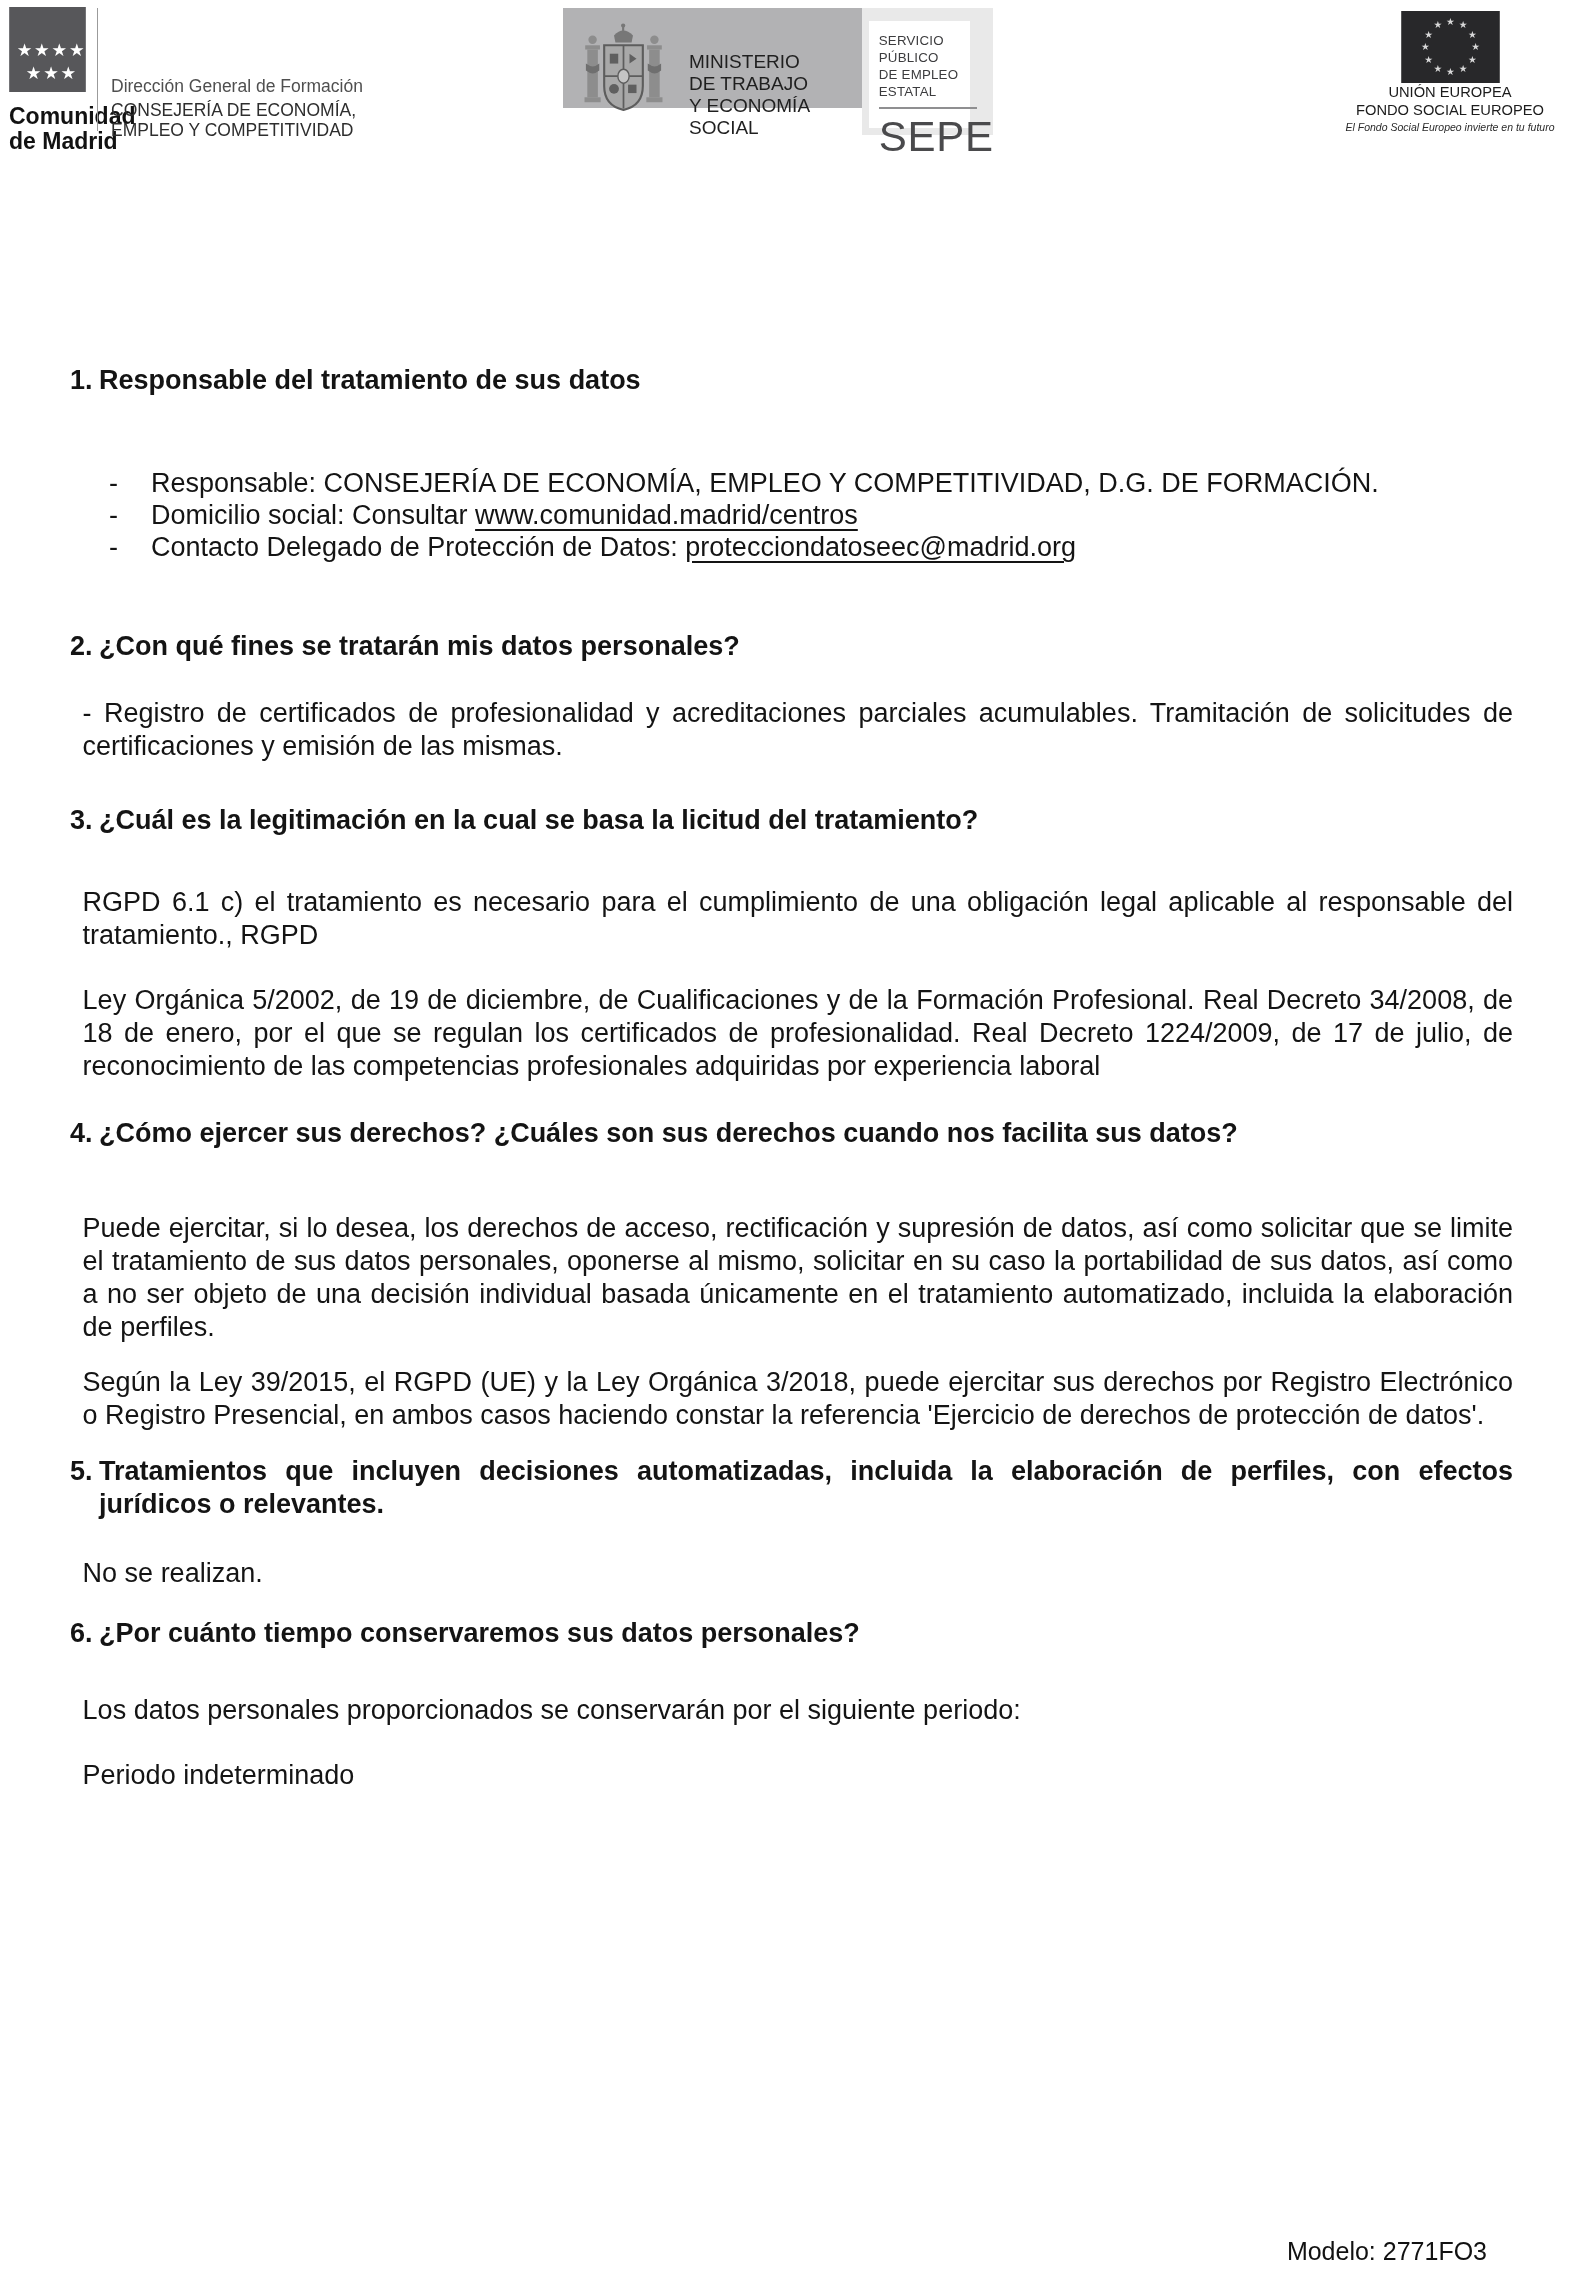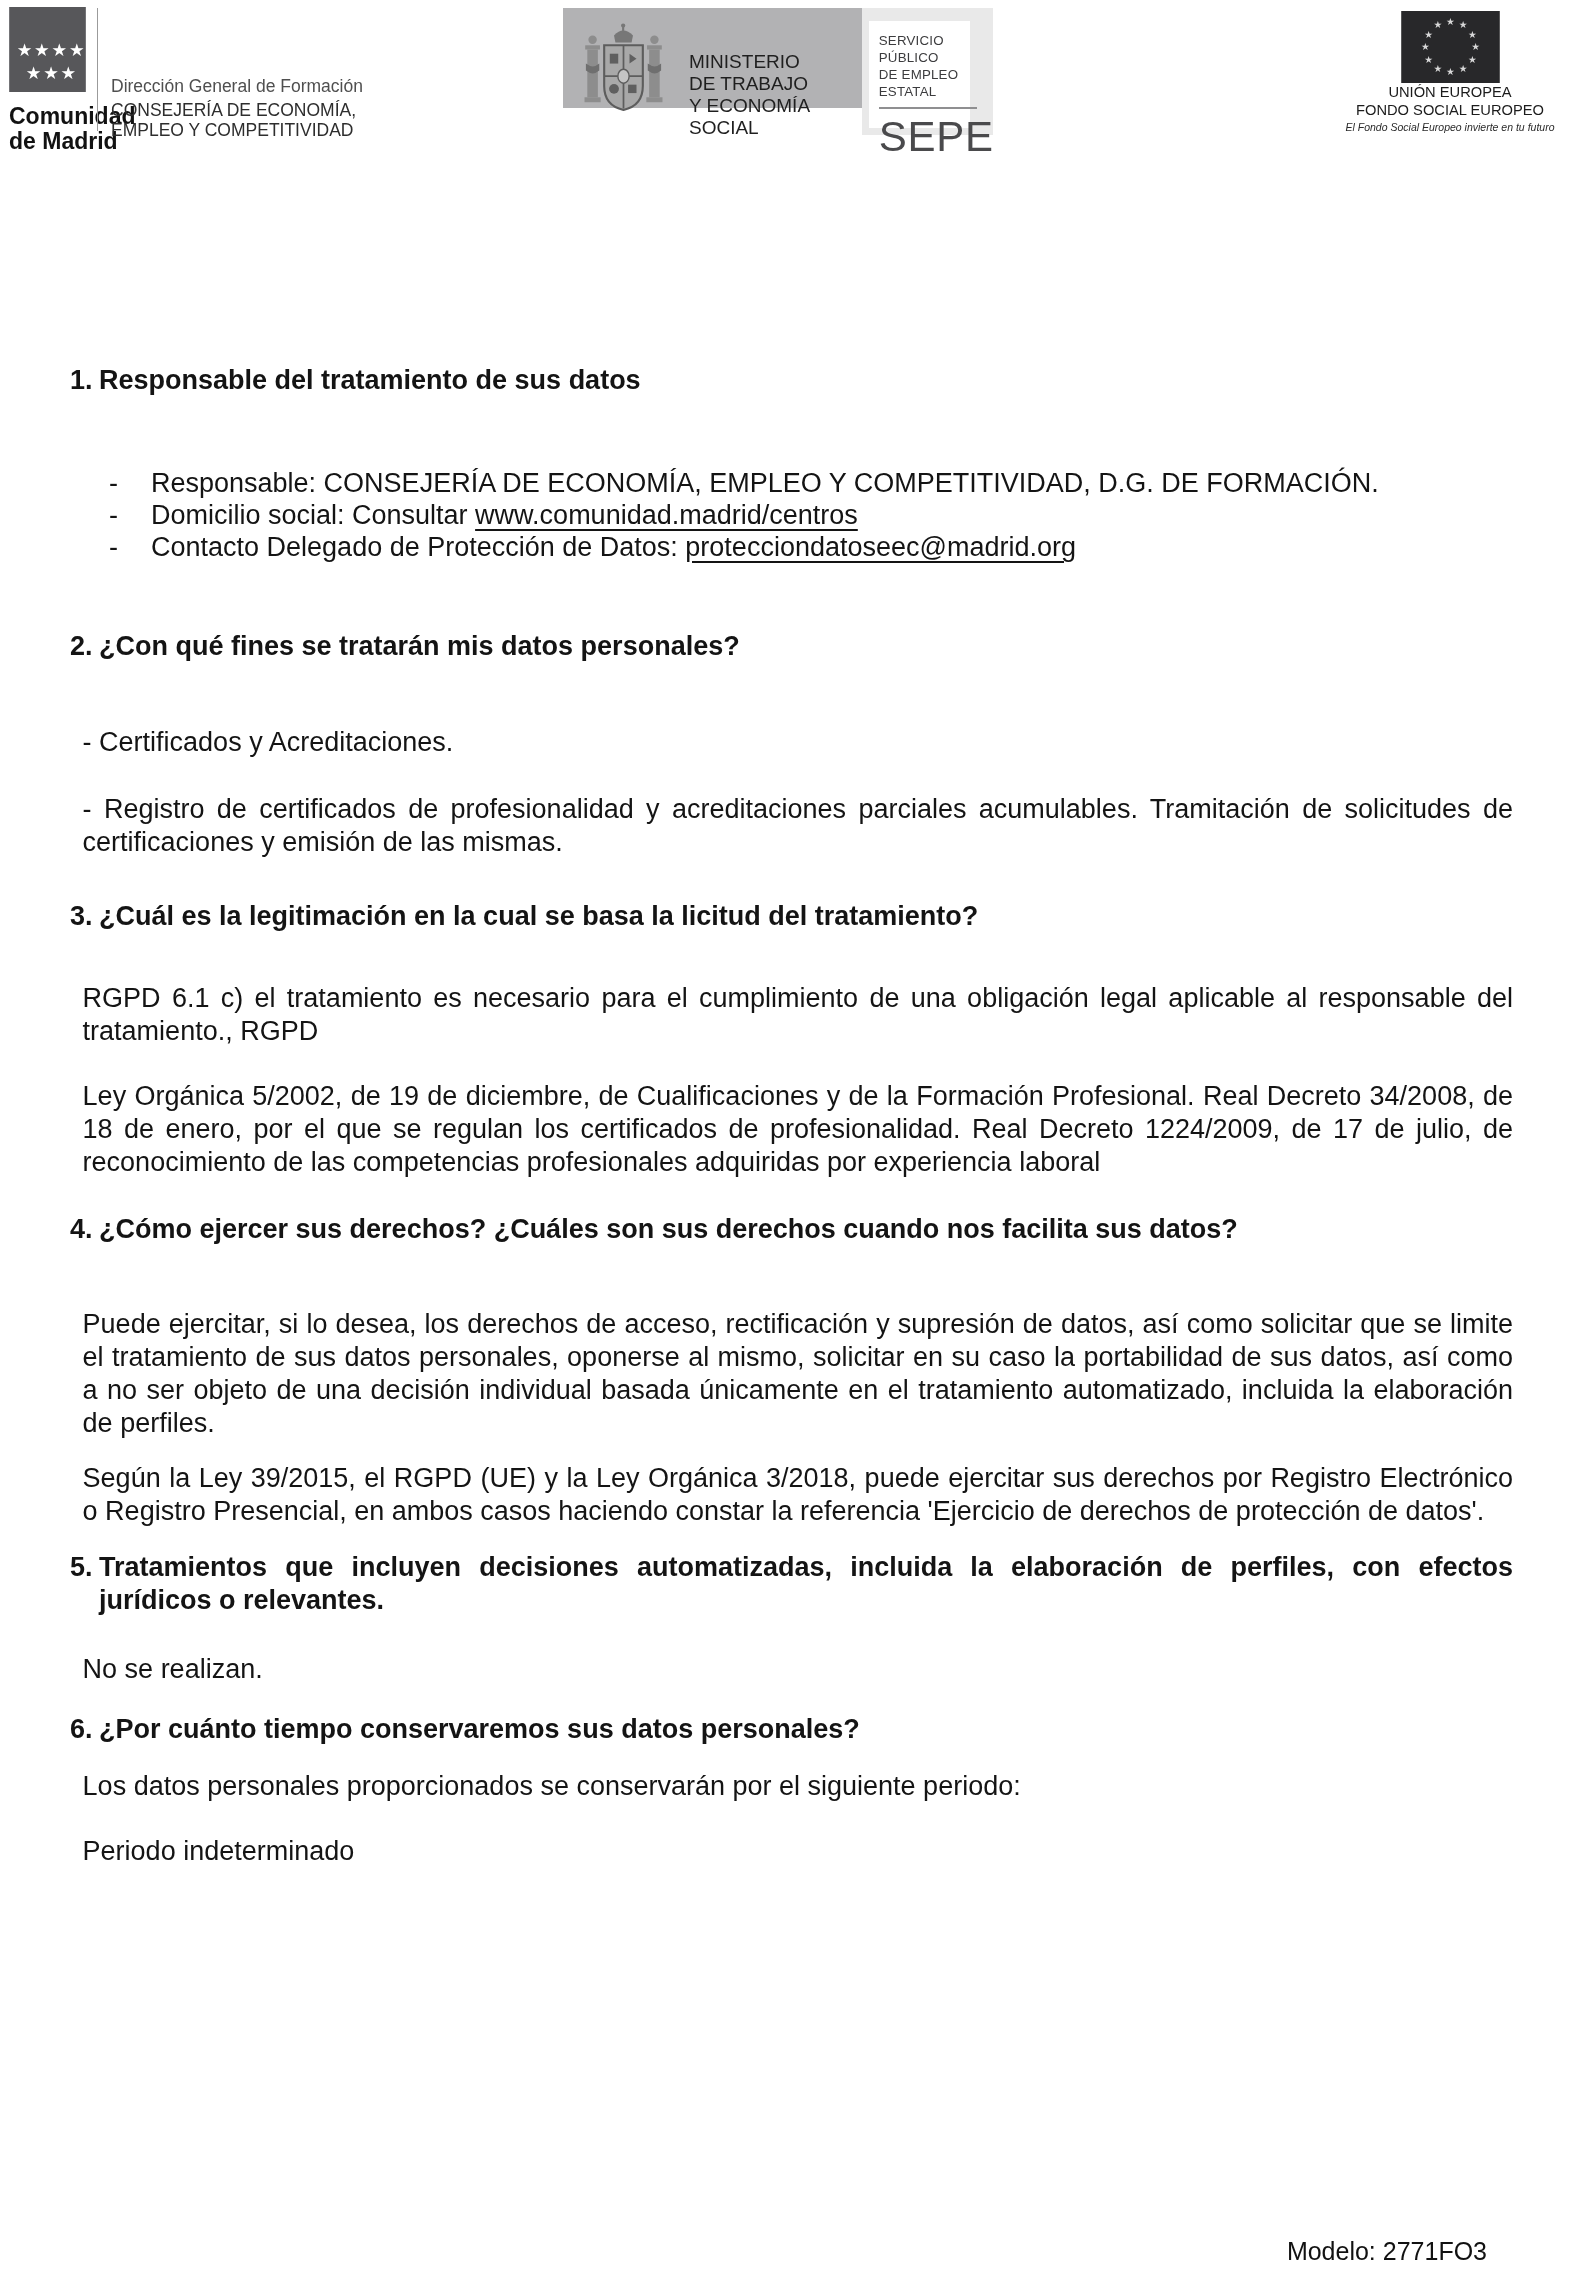--- a/index.html
+++ b/index.html
@@ -168,21 +168,20 @@
       <div class="b-text">
         <span>Contacto Delegado de Protección de Datos: </span><a class="doc-link">protecciondatoseec@madrid.org</a>
       </div>
     </div>
   </div>
 
   <div class="sec" style="margin-top:67px">
     <span class="num">2.</span>
     <span class="htext">¿Con qué fines se tratarán mis datos personales?</span>
   </div>
-  <p class="para" style="margin-top:63px">- Certificados y Acreditaciones.</p>
   <p class="para" style="margin-top:34px">- Registro de certificados de profesionalidad y acreditaciones parciales acumulables. Tramitación de solicitudes de certificaciones y emisión de las mismas.</p>
 
   <div class="sec" style="margin-top:41px">
     <span class="num">3.</span>
     <span class="htext">¿Cuál es la legitimación en la cual se basa la licitud del tratamiento?</span>
   </div>
   <p class="para" style="margin-top:49px">RGPD 6.1 c) el tratamiento es necesario para el cumplimiento de una obligación legal aplicable al responsable del tratamiento., RGPD</p>
   <p class="para" style="margin-top:32px">Ley Orgánica 5/2002, de 19 de diciembre, de Cualificaciones y de la Formación Profesional. Real Decreto 34/2008, de 18 de enero, por el que se regulan los certificados de profesionalidad. Real Decreto 1224/2009, de 17 de julio, de reconocimiento de las competencias profesionales adquiridas por experiencia laboral</p>
 
   <div class="sec" style="margin-top:34px">
@@ -195,19 +194,19 @@
   <div class="sec" style="margin-top:22.4px">
     <span class="num">5.</span>
     <span class="htext">Tratamientos que incluyen decisiones automatizadas, incluida la elaboración de perfiles, con efectos jurídicos o relevantes.</span>
   </div>
   <p class="para" style="margin-top:36px">No se realizan.</p>
 
   <div class="sec" style="margin-top:27px">
     <span class="num">6.</span>
     <span class="htext">¿Por cuánto tiempo conservaremos sus datos personales?</span>
   </div>
-  <p class="para" style="margin-top:24px">Los datos personales proporcionados se conservarán por el siguiente periodo:</p>
+  <p class="para" style="margin-top:44px">Los datos personales proporcionados se conservarán por el siguiente periodo:</p>
   <p class="para" style="margin-top:32px">Periodo indeterminado</p>
 
 </div>
 
 <div class="footer-model">Modelo: 2771FO3</div>
 
 
 </body></html>

